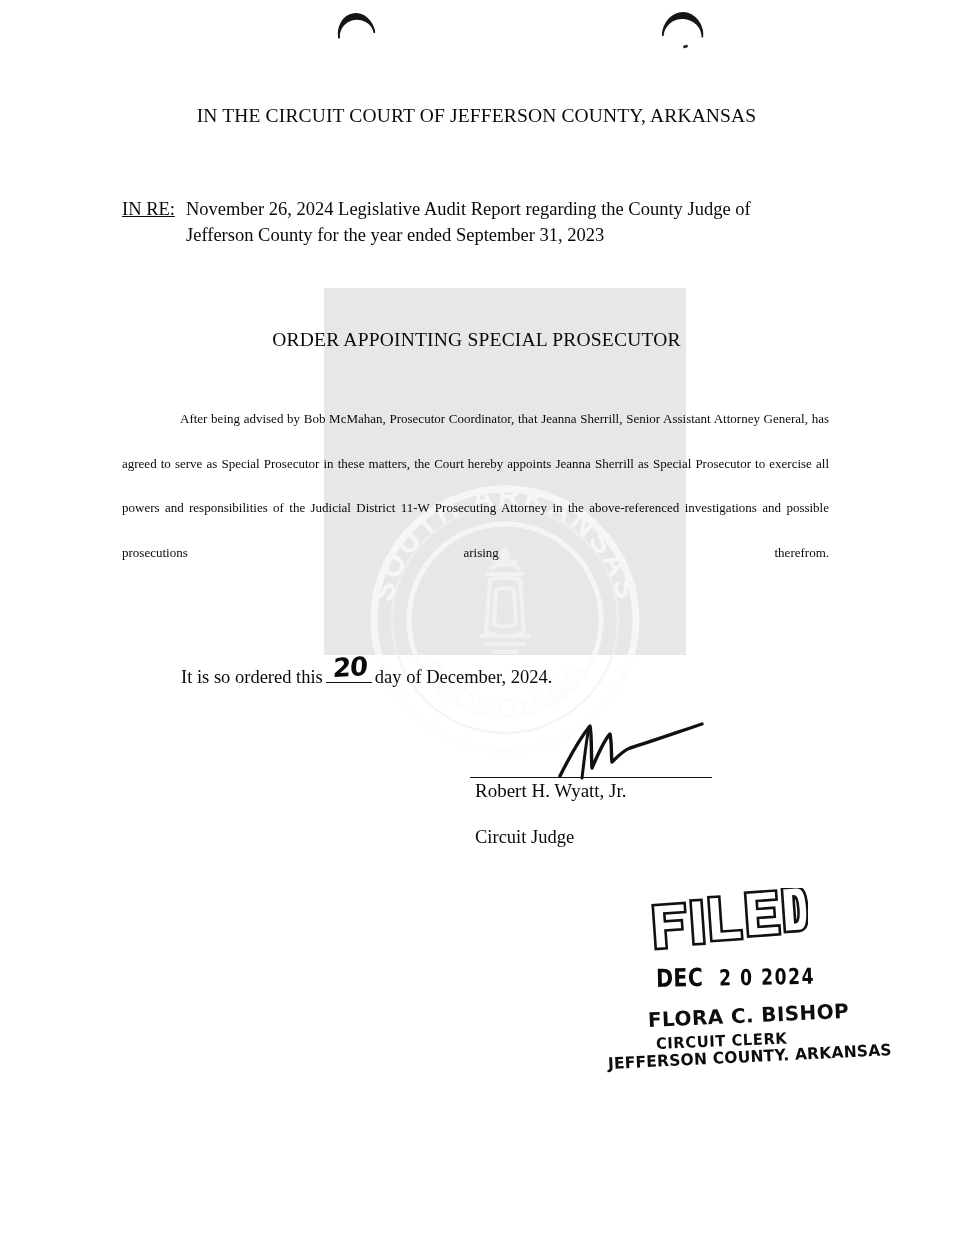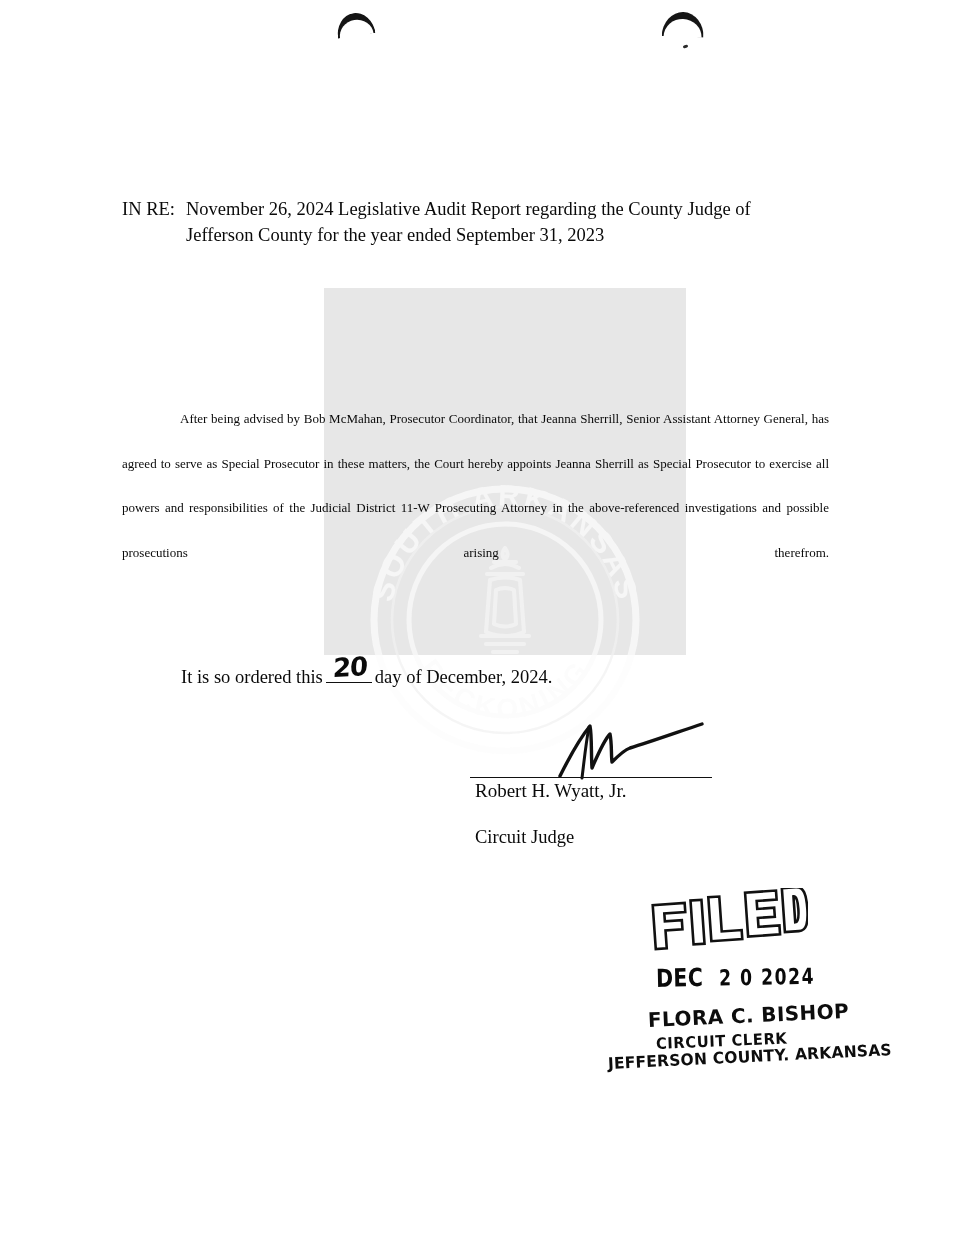--- a/index.html
+++ b/index.html
@@ -80,20 +80,21 @@
   #in-re-block {
     left: 122px; top: 196px;
     width: 700px;
     font-size: 18.5px;
     line-height: 26px;
   }
   #in-re-label {
     display: inline-block;
     width: 64px;
     vertical-align: top;
+    text-decoration: underline;
   }
   #in-re-text {
     display: inline-block;
     width: 612px;
     vertical-align: top;
   }
 
   #order-title {
     left: 0; right: 0; top: 329px;
     text-align: center;
@@ -277,25 +278,27 @@
           <path d="M135 110 q15 -5 30 0 l4 52 q-17 8 -38 0 z"></path>
           <path d="M141 120 q9 -4 18 0 l2 34 q-11 5 -22 0 z"></path>
           <path d="M126 166 h48"></path>
           <path d="M131 174 h38"></path>
           <path d="M138 182 h24"></path>
         </g>
       </svg>
     </div>
   </div>
 
+  <div class="doc-text" id="court-heading">IN THE CIRCUIT COURT OF JEFFERSON COUNTY, ARKANSAS</div>
 
   <div class="doc-text" id="in-re-block">
     <span id="in-re-label">IN RE:</span><span id="in-re-text">November 26, 2024 Legislative Audit Report regarding the County Judge of Jefferson County for the year ended September 31, 2023</span>
   </div>
 
+  <div class="doc-text" id="order-title">ORDER APPOINTING SPECIAL PROSECUTOR</div>
 
   <div class="doc-text" id="body-paragraph">After being advised by Bob McMahan, Prosecutor Coordinator, that Jeanna Sherrill, Senior Assistant Attorney General, has agreed to serve as Special Prosecutor in these matters, the Court hereby appoints Jeanna Sherrill as Special Prosecutor to exercise all powers and responsibilities of the Judicial District 11-W Prosecuting Attorney in the above-referenced investigations and possible prosecutions arising therefrom.</div>
 
   <div class="doc-text" id="ordered-line">
     <span>It is so ordered this</span><span class="fill-blank"><span id="handwritten-day">20</span></span><span>day of December, 2024.</span>
   </div>
 
   <div class="doc-text" id="signature-block">
     <div id="signature-mark">
       <svg viewBox="0 0 180 62" xmlns="http://www.w3.org/2000/svg">

